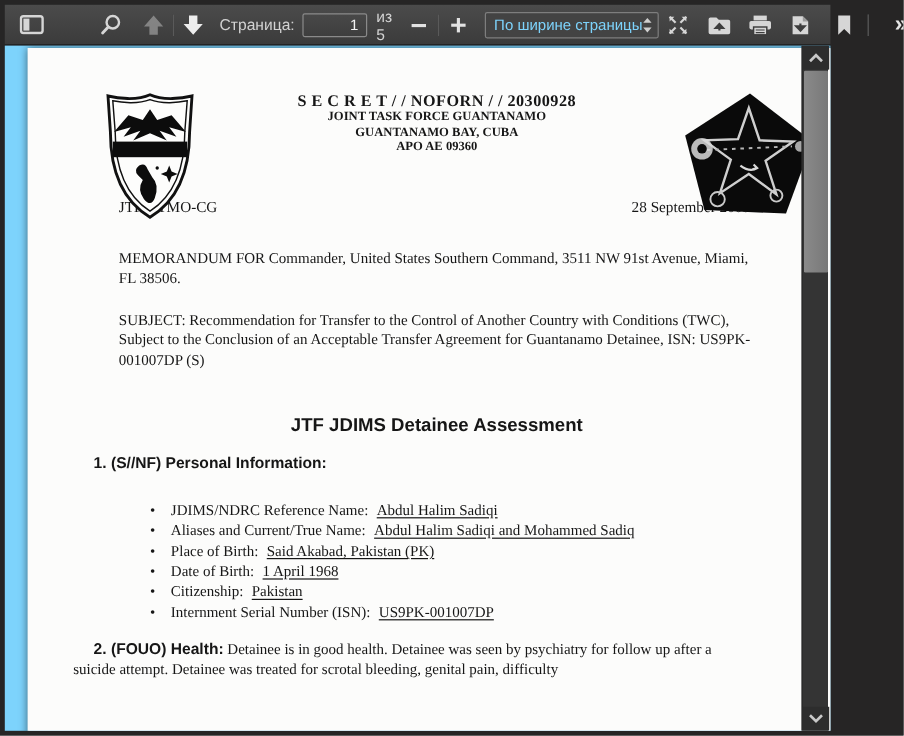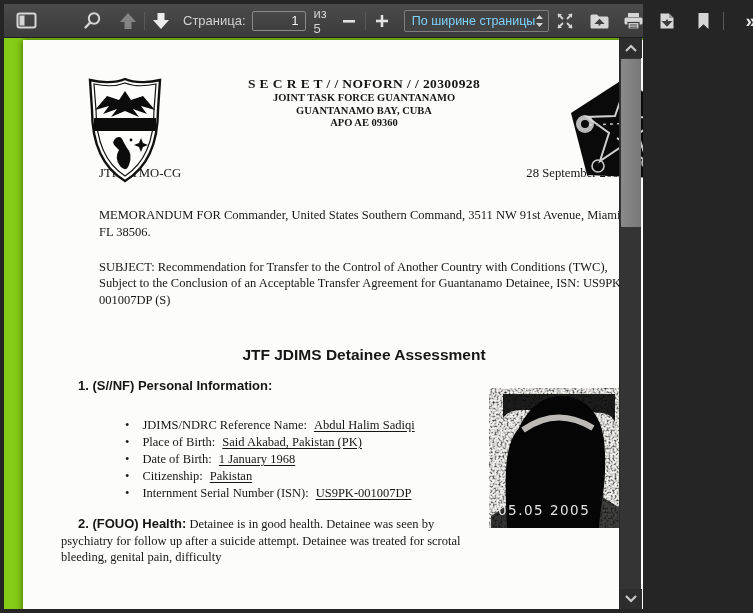--- a/index.html
+++ b/index.html
@@ -1,18 +1,18 @@
 <!DOCTYPE html>
 <html><head>
 <meta charset="utf-8">
 <style>
   * { margin:0; padding:0; box-sizing:border-box; }
   html,body { width:753px; height:613px; background:#262525; overflow:hidden; }
   .window { width:753px; height:613px; background:#262525; padding:4px; }
-  .app { width:639px; height:605px; display:flex; flex-direction:column; }
+  .app { width:688px; height:605px; display:flex; flex-direction:column; }
 
   
   .toolbar {
     height:34px; flex:0 0 34px;
     background:linear-gradient(#4b4b4b,#3b3b3b);
     border-bottom:1px solid #1e1e1e;
     display:flex; align-items:center;
     font-family:"Liberation Sans",sans-serif;
     color:#d6d6d6; font-size:13px;
     position:relative;
@@ -31,21 +31,21 @@
     margin-left:10px; width:146px; height:22px;
     border:1px solid #7e7e7e; border-radius:2px; background:#434343;
     display:flex; align-items:center; padding:0 4px 0 7px;
     color:#7dd3fc; font-size:12.5px; cursor:pointer;
   }
   .zoom-select span.val { flex:1; white-space:nowrap; overflow:hidden; }
   .more-tools { font-size:19px; font-weight:bold; color:#e6e6e6; margin-left:6px; letter-spacing:-1px; }
   .dim { opacity:.55; }
 
   
-  .viewport { flex:1; position:relative; background:#84cc16; overflow:hidden; }
+  .viewport { flex:1; position:relative; background:#7dd3fc; overflow:hidden; }
   .page {
     position:absolute; left:19px; top:2px; width:682px; height:660px;
     background:#fcfcfb; color:#161616;
     font-family:"Liberation Serif",serif; font-size:12.5px;
     box-shadow:0 0 7px rgba(0,0,0,.55);
     padding-top:36px;
   }
 
   
   .scrollbar { position:absolute; top:0; right:2px; width:22px; height:100%; background:#343434; border-left:1px solid #2a2a2a; }
@@ -226,45 +226,28 @@
         <span>28 September 2005</span>
       </div>
 
       <p class="memo">MEMORANDUM FOR Commander, United States Southern Command, 3511 NW 91st Avenue, Miami, FL 38506.</p>
       <p class="subject">SUBJECT:  Recommendation for Transfer to the Control of Another Country with Conditions (TWC), Subject to the Conclusion of an Acceptable Transfer Agreement for Guantanamo Detainee, ISN: US9PK-001007DP (S)</p>
 
       <div class="assess-title">JTF JDIMS Detainee Assessment</div>
 
       <div class="sections">
 
-        <div class="photo-box">
-          <svg width="136" height="140" viewBox="0 0 136 140">
-            <defs>
-              <filter id="grain" x="0" y="0" width="100%" height="100%">
-                <feTurbulence type="fractalNoise" baseFrequency="0.5" numOctaves="2" result="n"></feTurbulence>
-                <feColorMatrix in="n" type="matrix" values="0 0 0 0 0  0 0 0 0 0  0 0 0 0 0  0 0 0 2.4 -1.05"></feColorMatrix>
-              </filter>
-            </defs>
-            <rect width="136" height="140" fill="#f2f1ee"></rect>
-            <rect width="136" height="140" filter="url(#grain)" opacity="0.85"></rect>
-            <path d="M14 6 H126 V34 C120 20 100 26 68 24 C40 23 22 18 14 30 Z" fill="#060606" opacity="0.9"></path>
-            <path d="M18 140 C16 92 14 58 30 40 C40 18 56 8 72 8 C96 8 112 26 115 52 C119 92 112 112 110 140 Z" fill="#050505"></path>
-            <path d="M34 42 Q68 18 104 40" stroke="#dedbd5" stroke-width="6" fill="none" opacity="0.85"></path>
-            <path d="M2 128 L26 112 L34 140 L2 140 Z" fill="#060606" opacity="0.8"></path>
-            <path d="M134 122 L112 108 L106 140 L134 140 Z" fill="#060606" opacity="0.75"></path>
-            <text x="9" y="127" font-size="13.5" fill="#efefef" opacity="0.95" style="font-family:'DejaVu Sans',sans-serif; letter-spacing:1.5px">05.05 2005</text>
-          </svg>
-        </div>
 
         <div class="shead">1.  (S//NF) Personal Information:</div>
 
         <ul class="bullets">
           <li><span class="blabel">JDIMS/NDRC Reference Name:</span><u>Abdul Halim Sadiqi</u></li>
+          <li><span class="blabel">Aliases and Current/True Name:</span><u>Abdul Halim Sadiqi and Mohammed Sadiq</u></li>
           <li><span class="blabel">Place of Birth:</span><u>Said Akabad, Pakistan (PK)</u></li>
-          <li><span class="blabel">Date of Birth:</span><u>1 January 1968</u></li>
+          <li><span class="blabel">Date of Birth:</span><u>1 April 1968</u></li>
           <li><span class="blabel">Citizenship:</span><u>Pakistan</u></li>
           <li><span class="blabel">Internment Serial Number (ISN):</span><u>US9PK-001007DP</u></li>
         </ul>
 
         <p class="health">
           <b class="shead">2.  (FOUO) Health:</b>
           <span>Detainee is in good health.  Detainee was seen by psychiatry for follow up after a suicide attempt.  Detainee was treated for scrotal bleeding, genital pain, difficulty</span>
         </p>
       </div>
     </div>

